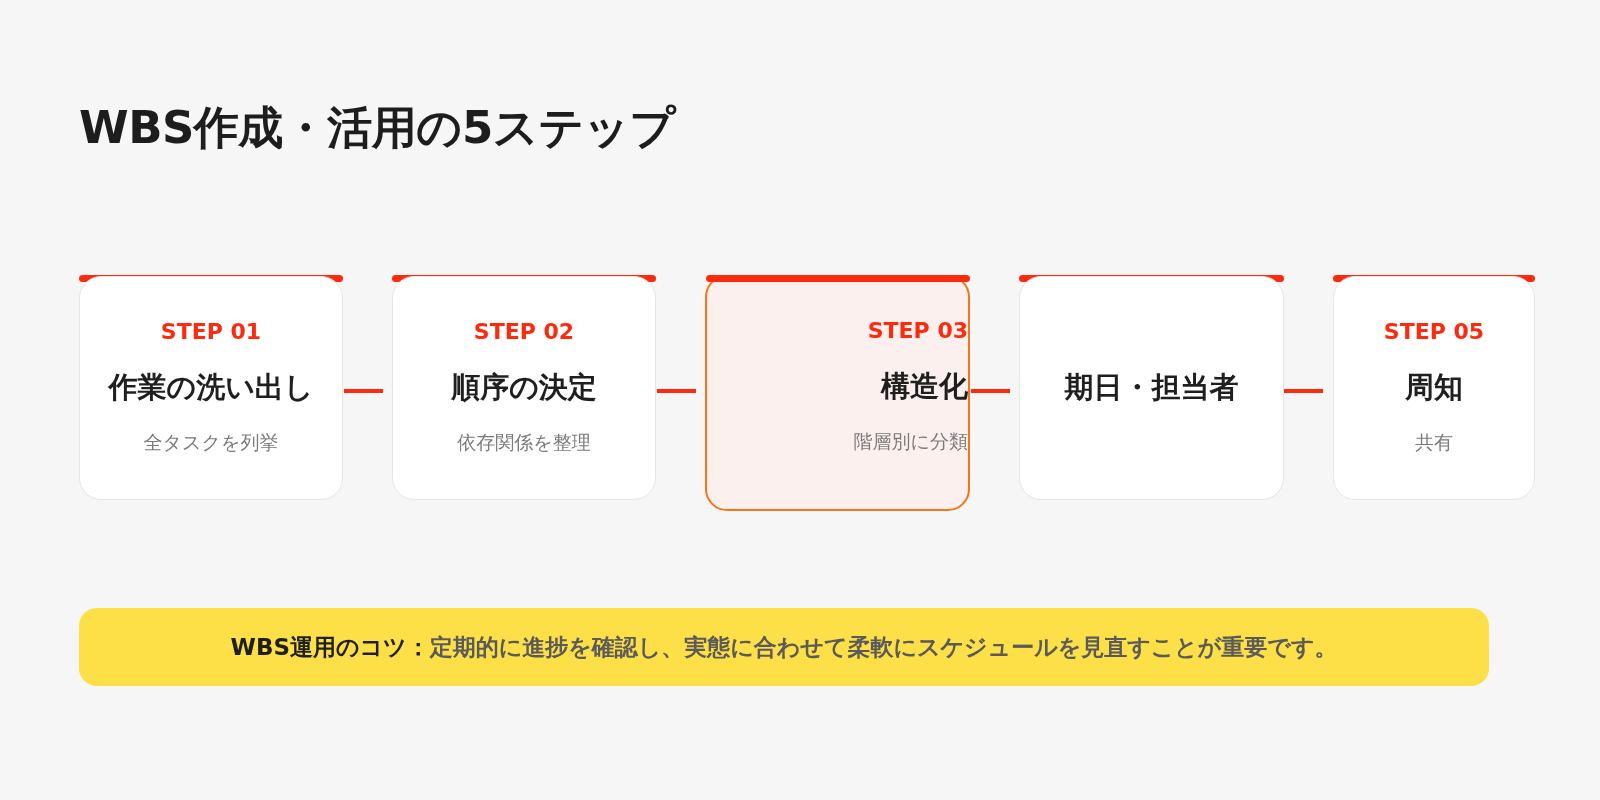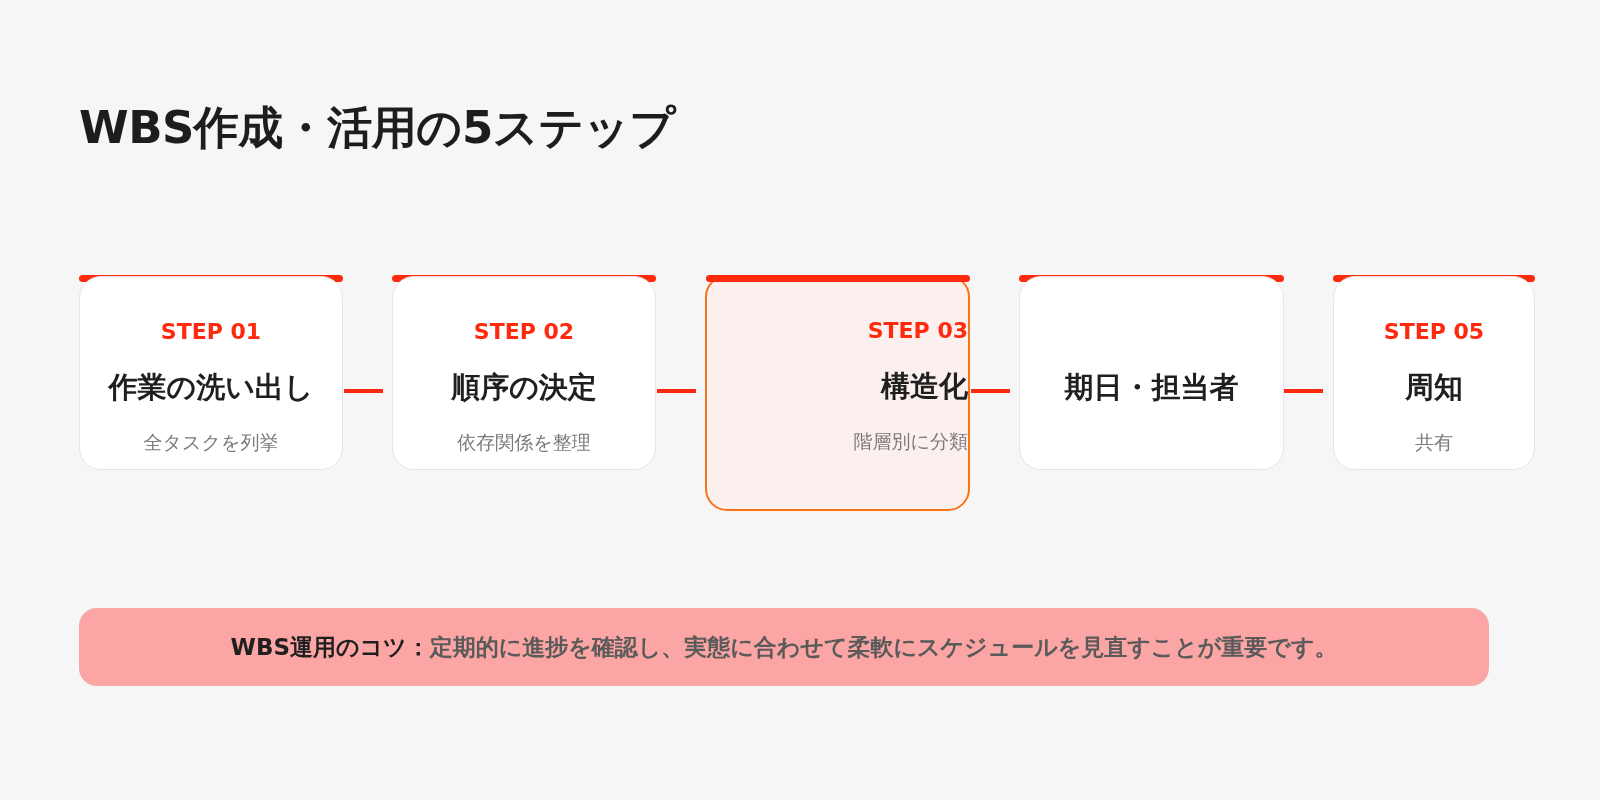--- a/index.html
+++ b/index.html
@@ -17,21 +17,21 @@
       font-size: 45px;
       font-weight: bold;
       letter-spacing: -0.5px;
       color: #1d1d1d;
       line-height: 56px;
       white-space: nowrap;
     }
     .card {
       position: absolute;
       top: 276px;
-      height: 194px;
+      height: 224px;
       background: #ffffff;
       border: 1.5px solid #e6e6e6;
       border-radius: 22px;
       text-align: center;
     }
     .card.active {
       background: #fcf0ef;
       border: 2px solid #f97316;
       text-align: right;
     }
@@ -78,21 +78,21 @@
       position: absolute;
       top: 398px;
       width: 39px;
       height: 4px;
       background: #fd2a0e;
     }
     .tip {
       position: absolute;
       left: 79px; top: 608px;
       width: 1410px; height: 78px;
-      background: #fca5a5;
+      background: #fde047;
       border-radius: 18px;
       text-align: center;
       line-height: 78px;
       font-size: 23px;
       font-weight: bold;
       white-space: nowrap;
     }
     .tip-label { color: #1f1f1f; }
     .tip-text { color: #5a5a5a; }
   </style>

